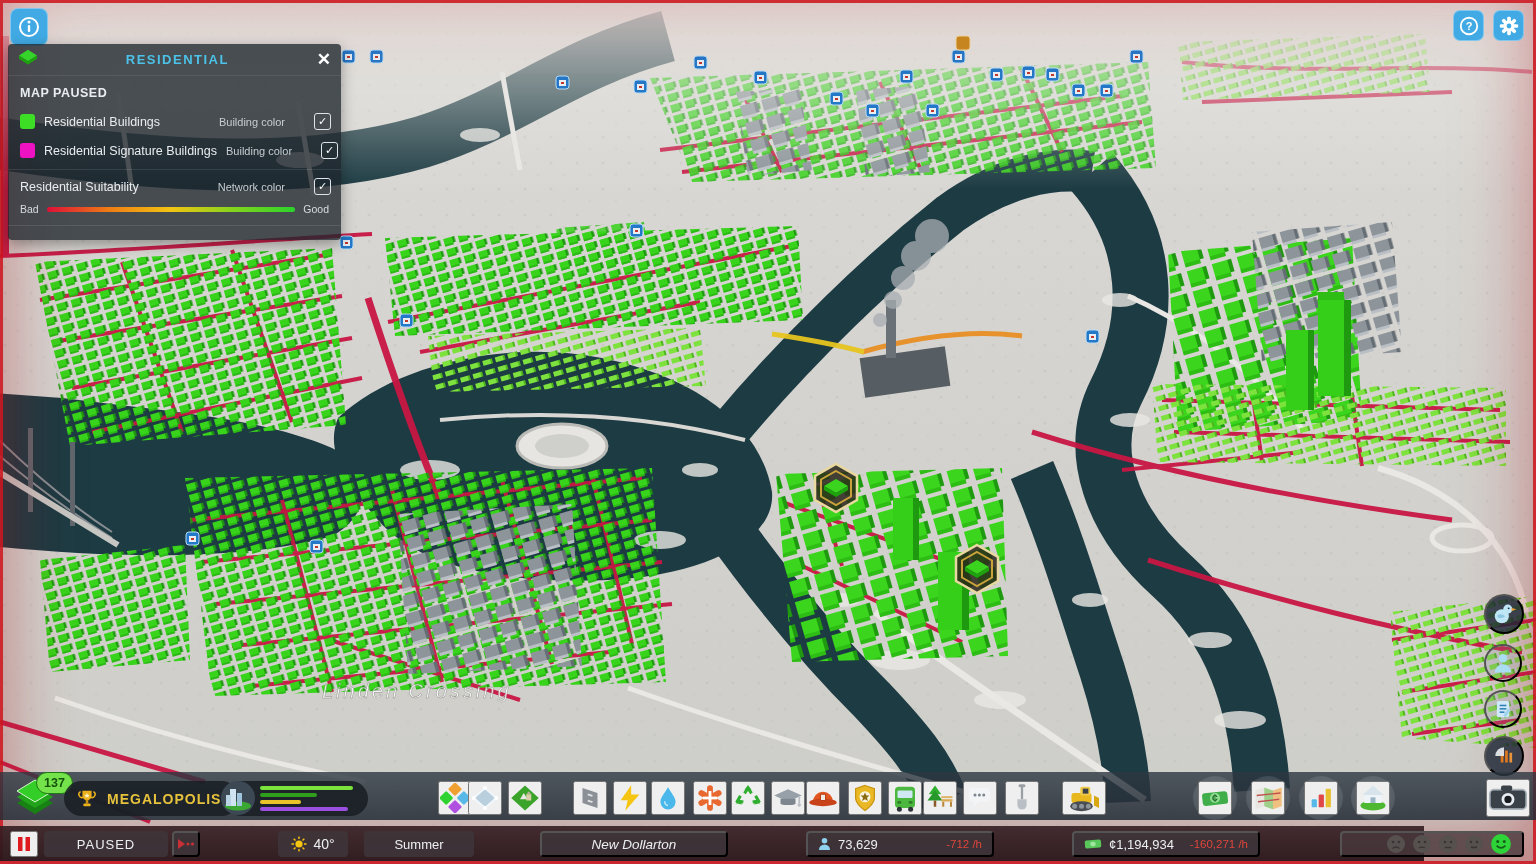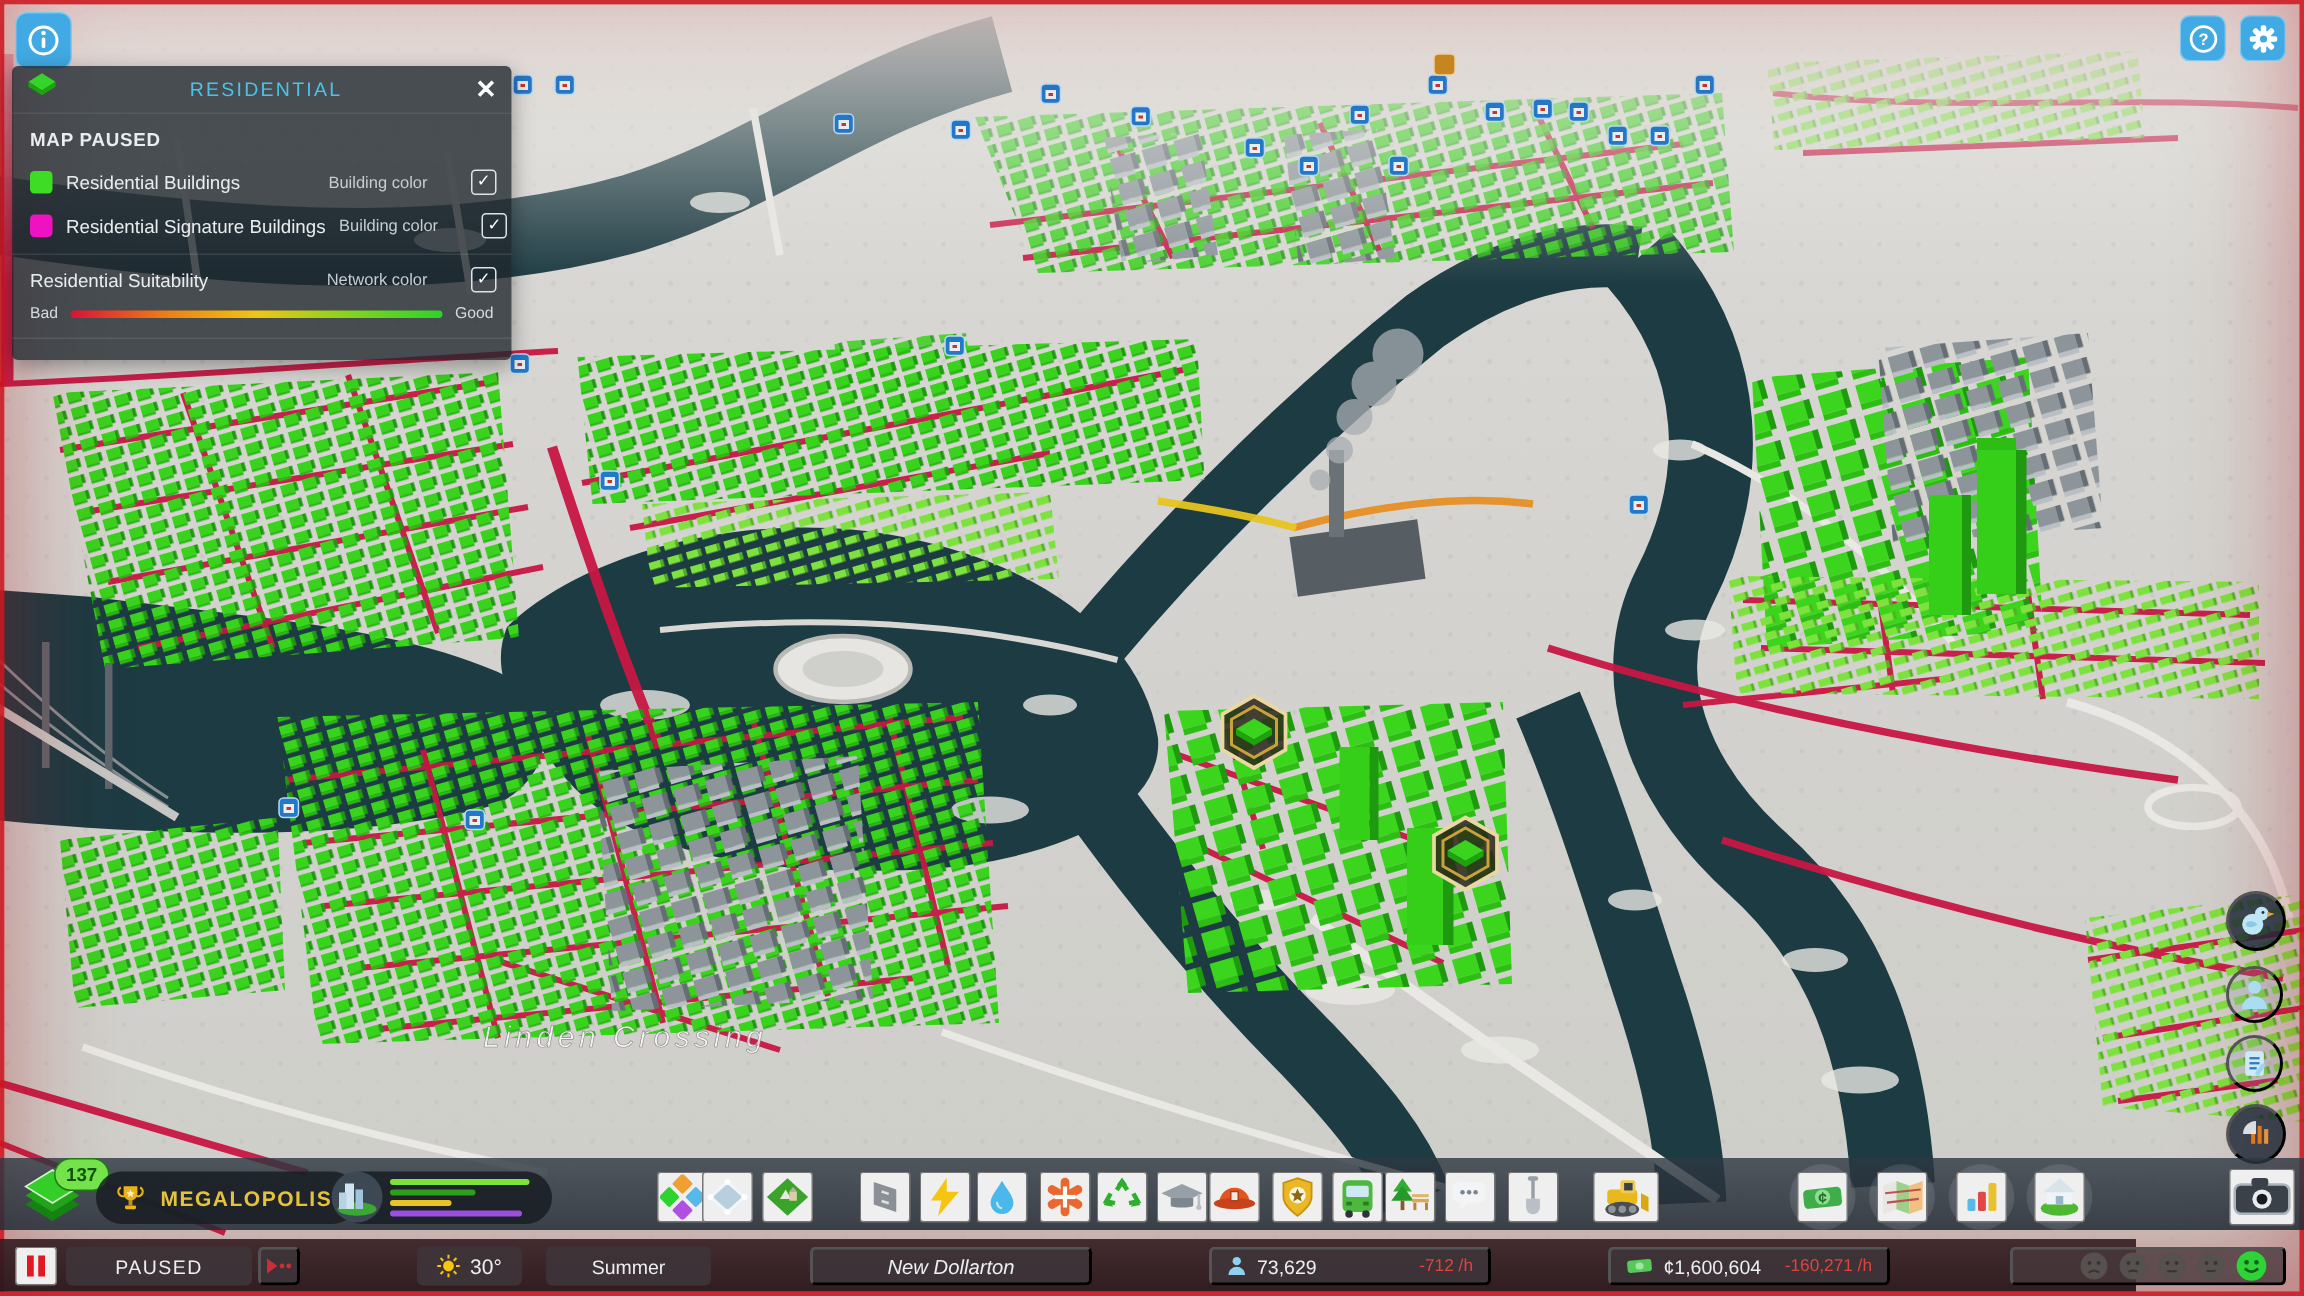--- a/index.html
+++ b/index.html
@@ -19,21 +19,21 @@
   #info-btn { left:10px; top:8px; width:38px; height:38px; }
   #help-btn { right:52px; top:10px; width:31px; height:31px; border-radius:7px; }
   #settings-btn { right:12px; top:10px; width:31px; height:31px; border-radius:7px; }
 
   
   #legend-panel { position:absolute; z-index:6; left:8px; top:44px; width:333px;
     background:rgba(30,37,44,.78); border-radius:4px; color:#e9edf0; padding-bottom:12px;
     box-shadow:0 4px 14px rgba(0,0,0,.35); }
   .lg-header { display:flex; align-items:center; height:32px; padding:0 10px;
     border-bottom:1px solid rgba(255,255,255,.08); }
-  .lg-title { flex:1; text-align:center; color:#4cc2e8; font-size:13px; font-weight:normal; letter-spacing:1.5px; }
+  .lg-title { flex:1; text-align:center; color:#4cc2e8; font-size:13px; font-weight:bold; letter-spacing:1.5px; }
   .lg-close { background:none; border:none; color:#fff; font-size:17px; font-weight:bold; cursor:pointer; line-height:1; }
   .lg-section-title { font-size:12.5px; font-weight:bold; letter-spacing:.5px; padding:10px 12px 7px; }
   .lg-row { display:flex; align-items:center; height:29px; padding:0 10px 0 12px; gap:9px; }
   .swatch { width:15px; height:15px; border-radius:3px; flex:none; }
   .lg-label { font-size:12.5px; flex:1; white-space:nowrap; }
   .lg-label.solo { margin-left:0; }
   .lg-type { font-size:11px; color:#c7cdd2; margin-right:20px; white-space:nowrap; }
   .checkbox { width:17px; height:17px; border:1.5px solid #dde3e8; border-radius:3px; flex:none;
     display:flex; align-items:center; justify-content:center; cursor:pointer; }
   .chk { font-size:11px; color:#fff; line-height:1; }
@@ -677,21 +677,21 @@
     </svg>
   </button>
 
   <div class="sb-pill" style="left:278px; width:70px; gap:6px;">
     <svg width="16" height="16" viewBox="0 0 16 16">
       <circle cx="8" cy="8" r="3.6" fill="#f5c512"></circle>
       <g stroke="#f5c512" stroke-width="1.4">
         <path d="M8,0.5 V3 M8,13 V15.5 M0.5,8 H3 M13,8 H15.5 M2.7,2.7 L4.5,4.5 M11.5,11.5 L13.3,13.3 M13.3,2.7 L11.5,4.5 M4.5,11.5 L2.7,13.3"></path>
       </g>
     </svg>
-    <span style="font-size:14px;">30°</span>
+    <span style="font-size:14px;">40°</span>
   </div>
   <div class="sb-pill" style="left:364px; width:110px;">
     <span>Summer</span>
   </div>
 
   <button class="sb-pill" style="left:540px; width:188px;font-style:italic;">
     <span style="font-size:13.5px;">New Dollarton</span>
   </button>
 
   <button class="sb-pill" style="left:806px; width:188px;">
@@ -704,21 +704,21 @@
       <span class="neg">-712 /h</span>
     </span>
   </button>
 
   <button class="sb-pill" style="left:1072px; width:188px;">
     <span class="sb-left-txt">
       <svg width="18" height="12" viewBox="0 0 20 12">
         <rect x="1" y="1.5" width="18" height="9" rx="2" fill="#58c85a" transform="rotate(-5 10 6)"></rect>
         <ellipse cx="10" cy="6" rx="3" ry="2.6" fill="#9fe6a0"></ellipse>
       </svg>
-      <span class="grow">¢1,600,604</span>
+      <span class="grow">¢1,194,934</span>
       <span class="neg">-160,271 /h</span>
     </span>
   </button>
 
   <button class="sb-pill" style="left:1340px; width:184px; background:rgba(72,56,60,.8);">
     <span class="faces">
       <svg width="20" height="20" viewBox="0 0 20 20">
         <circle cx="10" cy="10" r="9" fill="#56504f"></circle>
             <circle cx="7" cy="8" r="1.3" fill="#3a3335"></circle>
             <circle cx="13" cy="8" r="1.3" fill="#3a3335"></circle>

